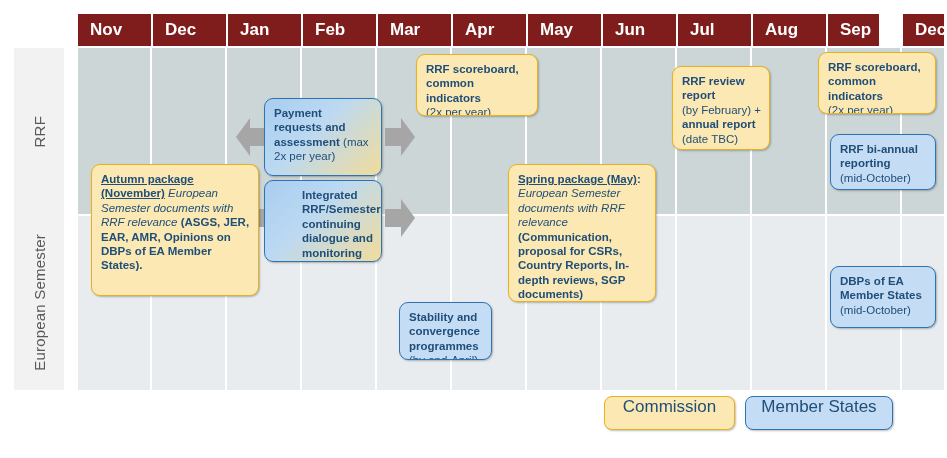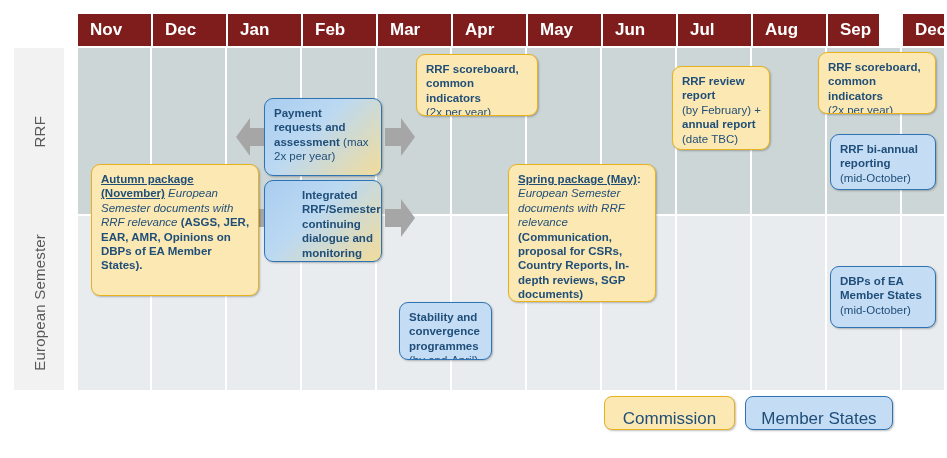--- a/index.html
+++ b/index.html
@@ -123,21 +123,21 @@
     color: #a6a6a6;
   }
   .arrow svg { display: block; }
 
   
   .legend-item {
     position: absolute;
     box-sizing: border-box;
     border-radius: 8px;
     display: flex;
-    align-items: flex-end;
+    align-items: flex-start;
     justify-content: center;
     font-size: 17px;
     color: #1f4e79;
   }
   #legend-commission {
     left: 604px; top: 396px; width: 131px; height: 34px;
     background: #fce8b2; border: 1.6px solid #e8b21e;
     box-shadow: 1px 1px 2px rgba(0,0,0,.25);
   }
   #legend-member {

